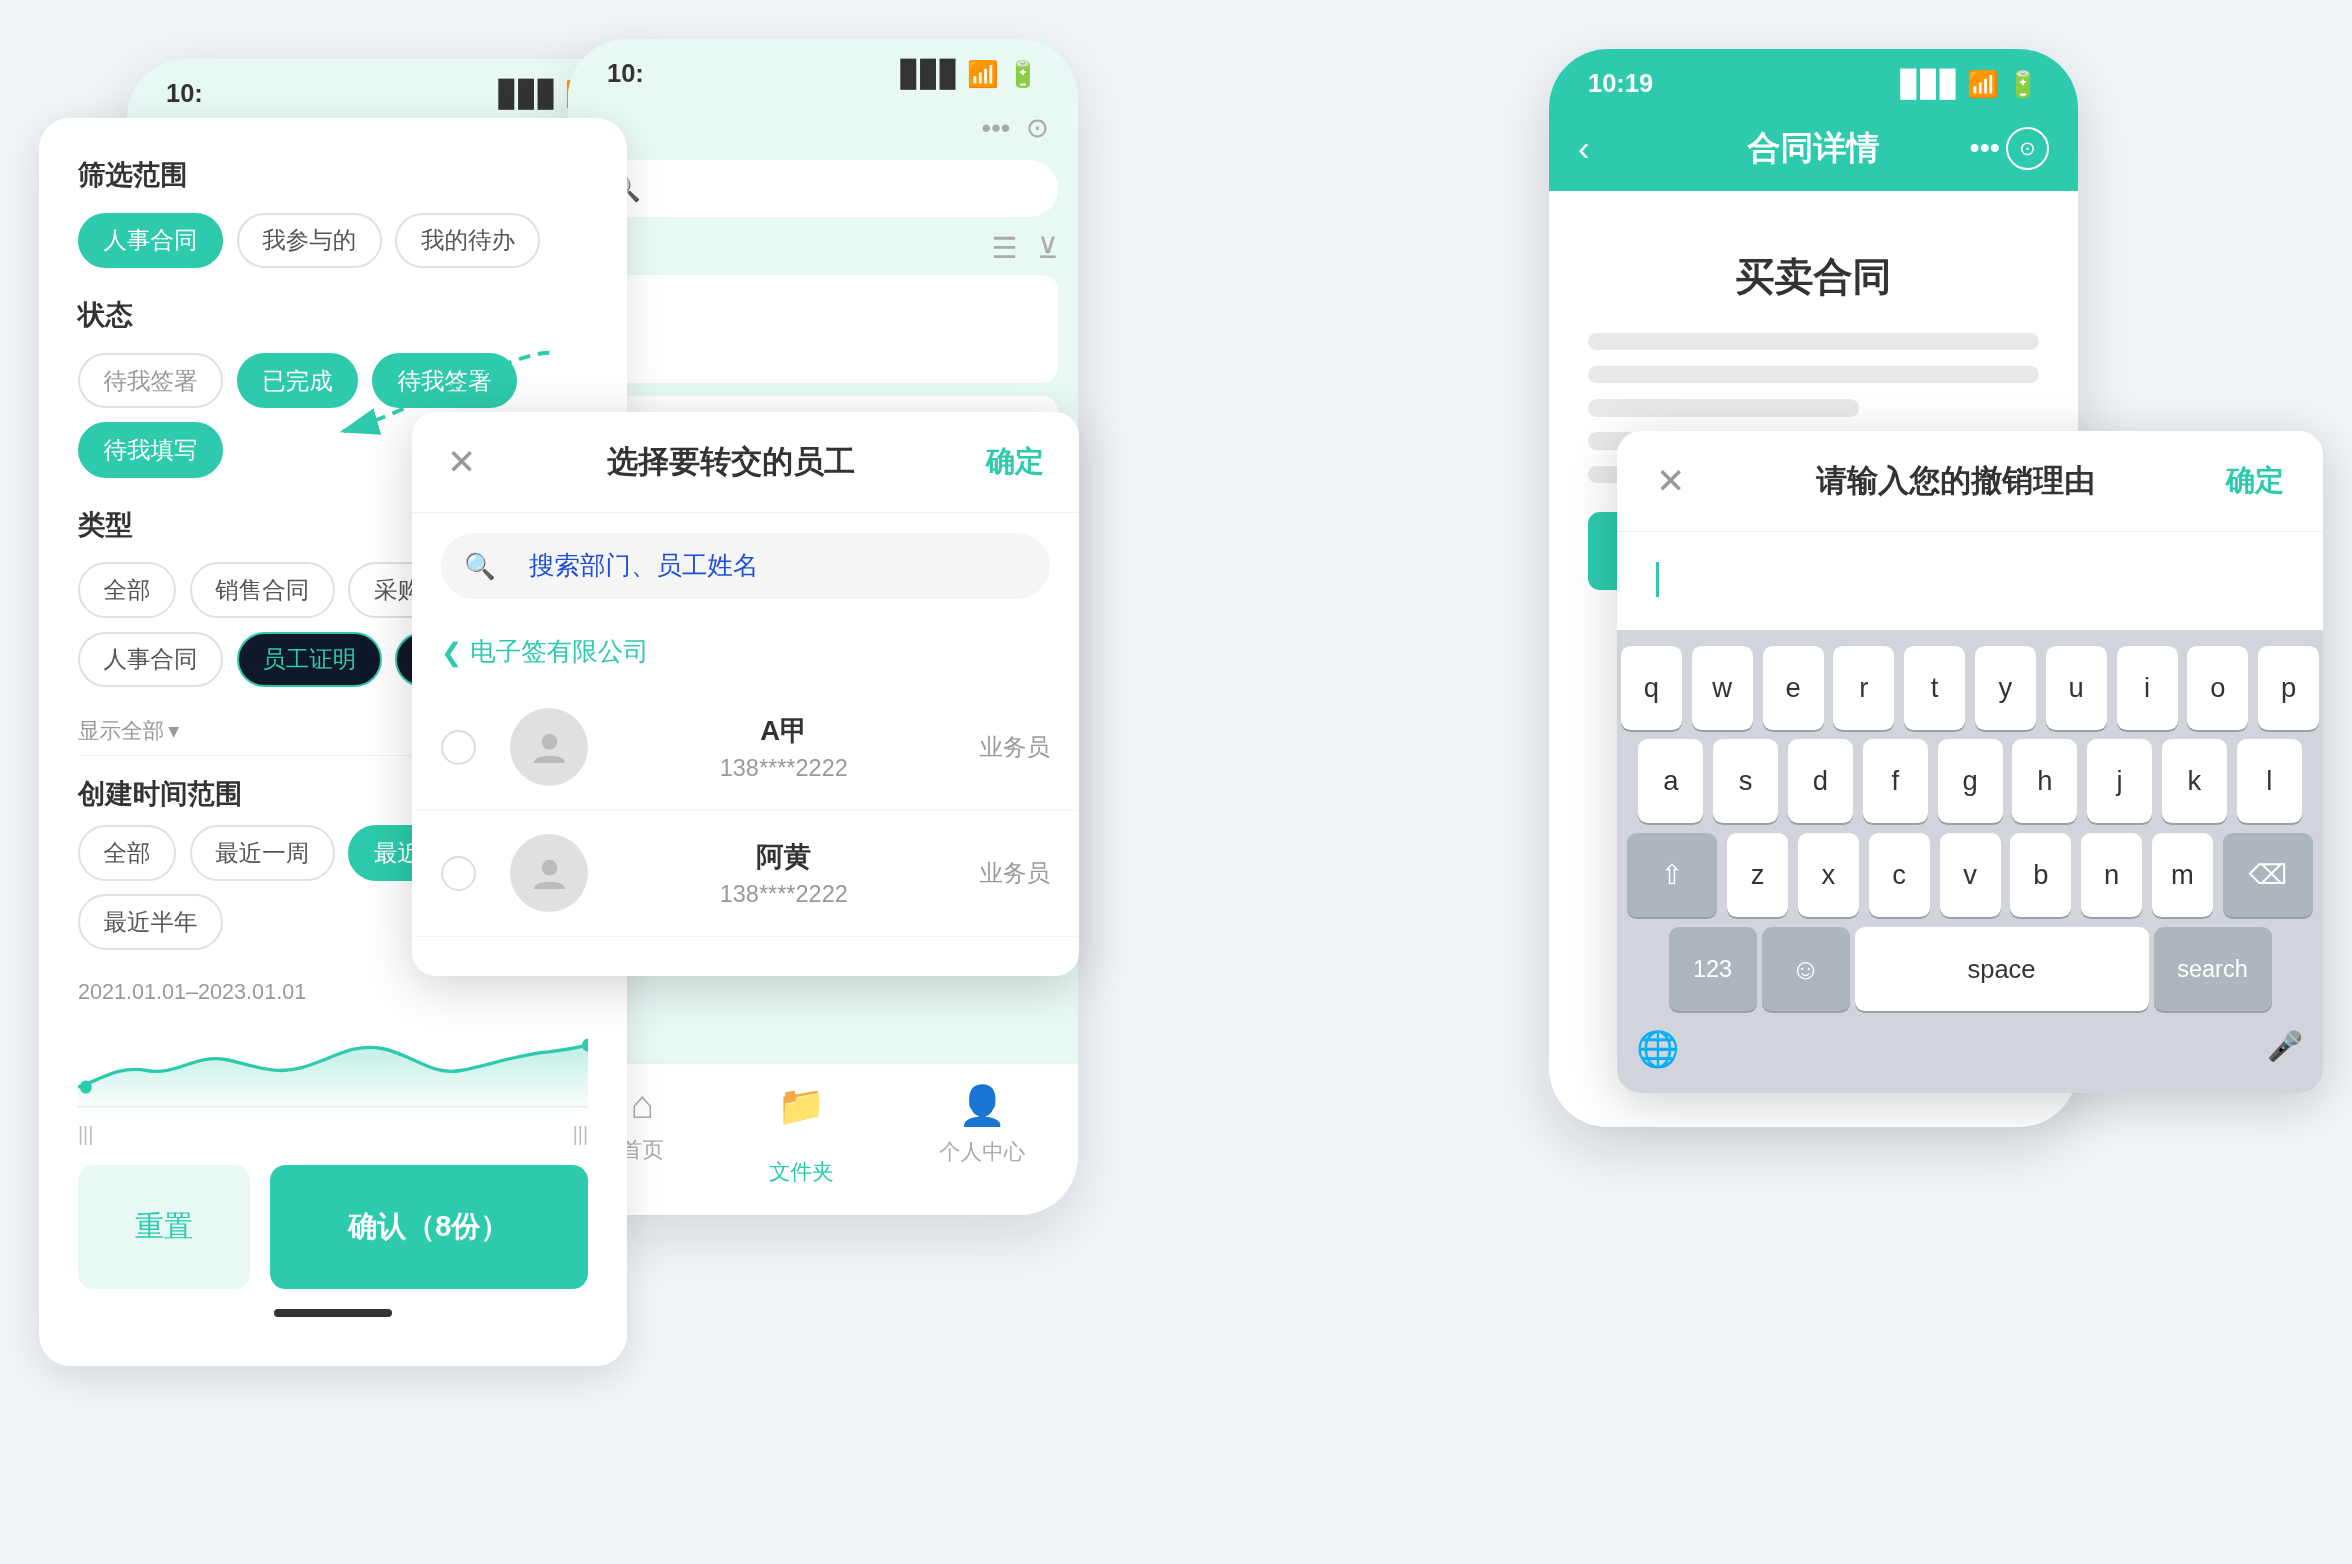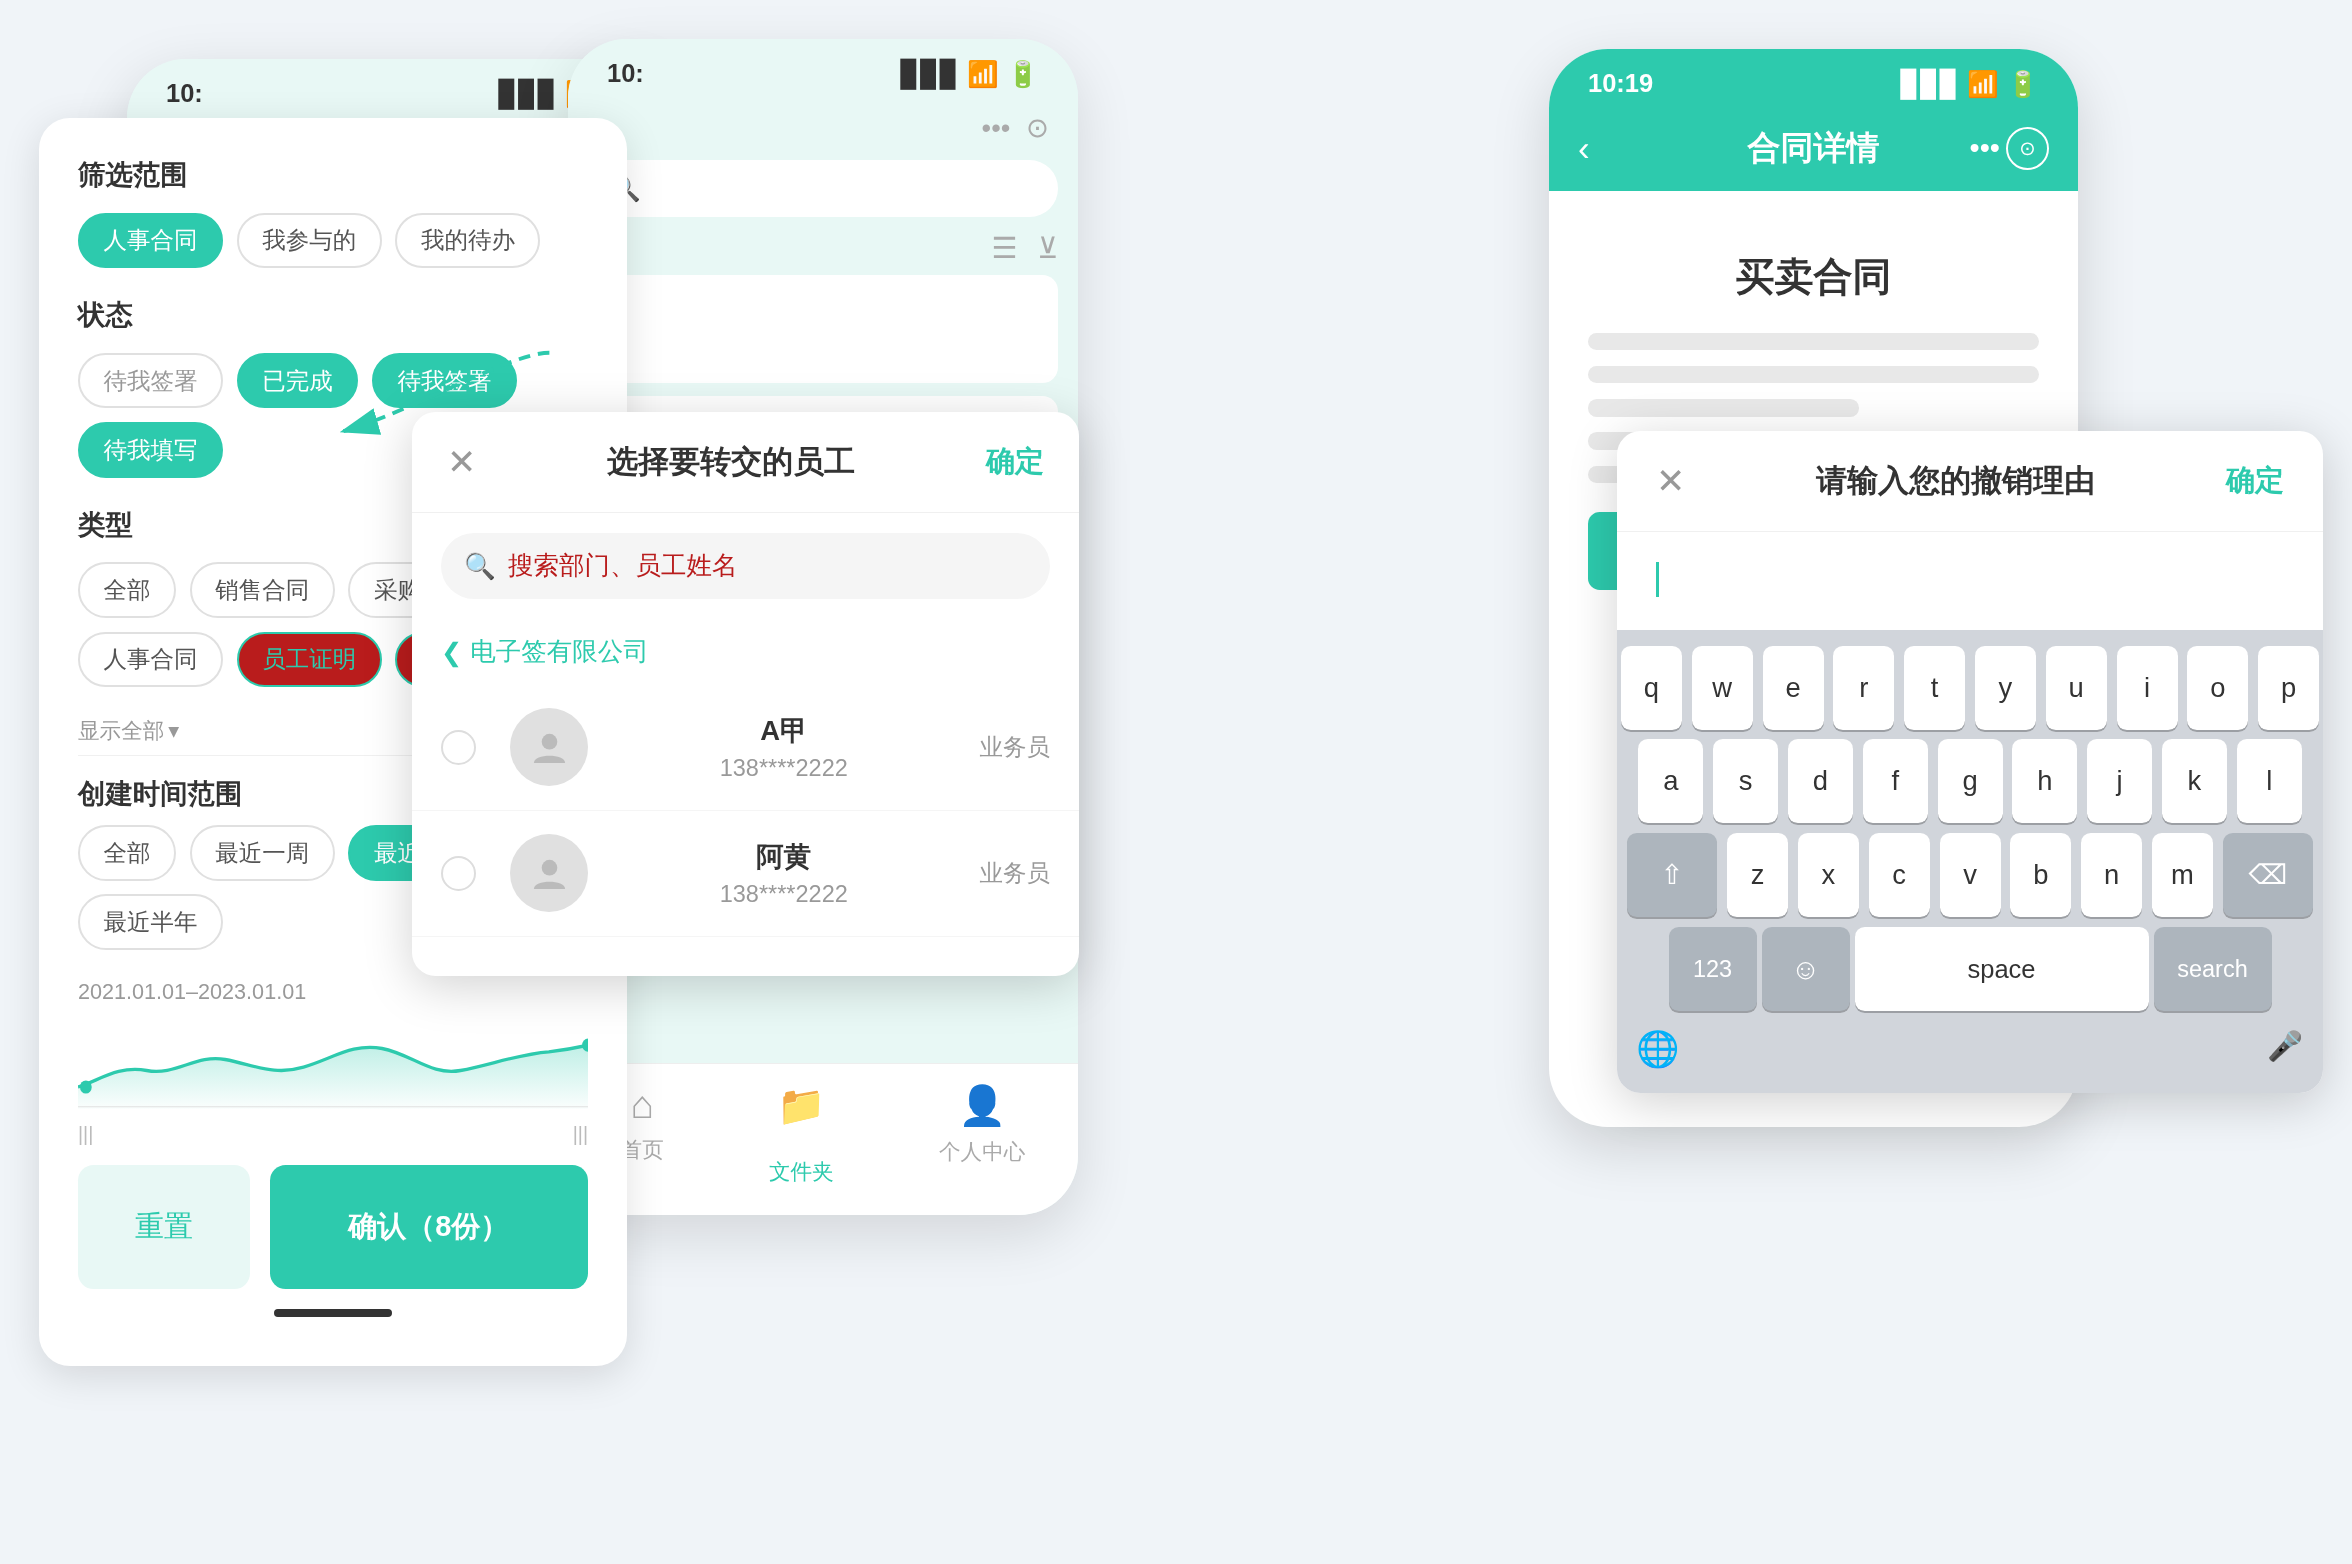--- a/index.html
+++ b/index.html
@@ -116,21 +116,21 @@
       cursor: pointer;
     }
 
     .filter-tag.active {
       background: #2dcaad;
       border-color: #2dcaad;
       color: #fff;
     }
 
     .filter-tag.active-light {
-      background: #b91c1c;
+      background: #0f172a;
       border-color: #2dcaad;
       color: #2dcaad;
     }
 
     .filter-divider {
       height: 1px;
       background: #f0f0f0;
       margin: 9.8px 0 19.6px;
     }
 
@@ -763,21 +763,21 @@
 
 <div class="transfer-panel">
   <div class="transfer-header">
     <span style="font-size:35px;color:#999;cursor:pointer;">✕</span>
     <span class="transfer-title">选择要转交的员工</span>
     <span class="transfer-confirm">确定</span>
   </div>
 
   <div class="transfer-search">
     <span>🔍</span>
-    <span style="color:#b91c1c;font-size:25.5px;">搜索部门、员工姓名</span>
+    <span style="color:#1d4ed8;font-size:25.5px;margin-left:21px;">搜索部门、员工姓名</span>
   </div>
 
   <div class="company-link">
     <span>❮</span>
     <span>电子签有限公司</span>
   </div>
 
   <div class="employee-item">
     <div class="emp-radio"></div>
     <div class="emp-avatar">

